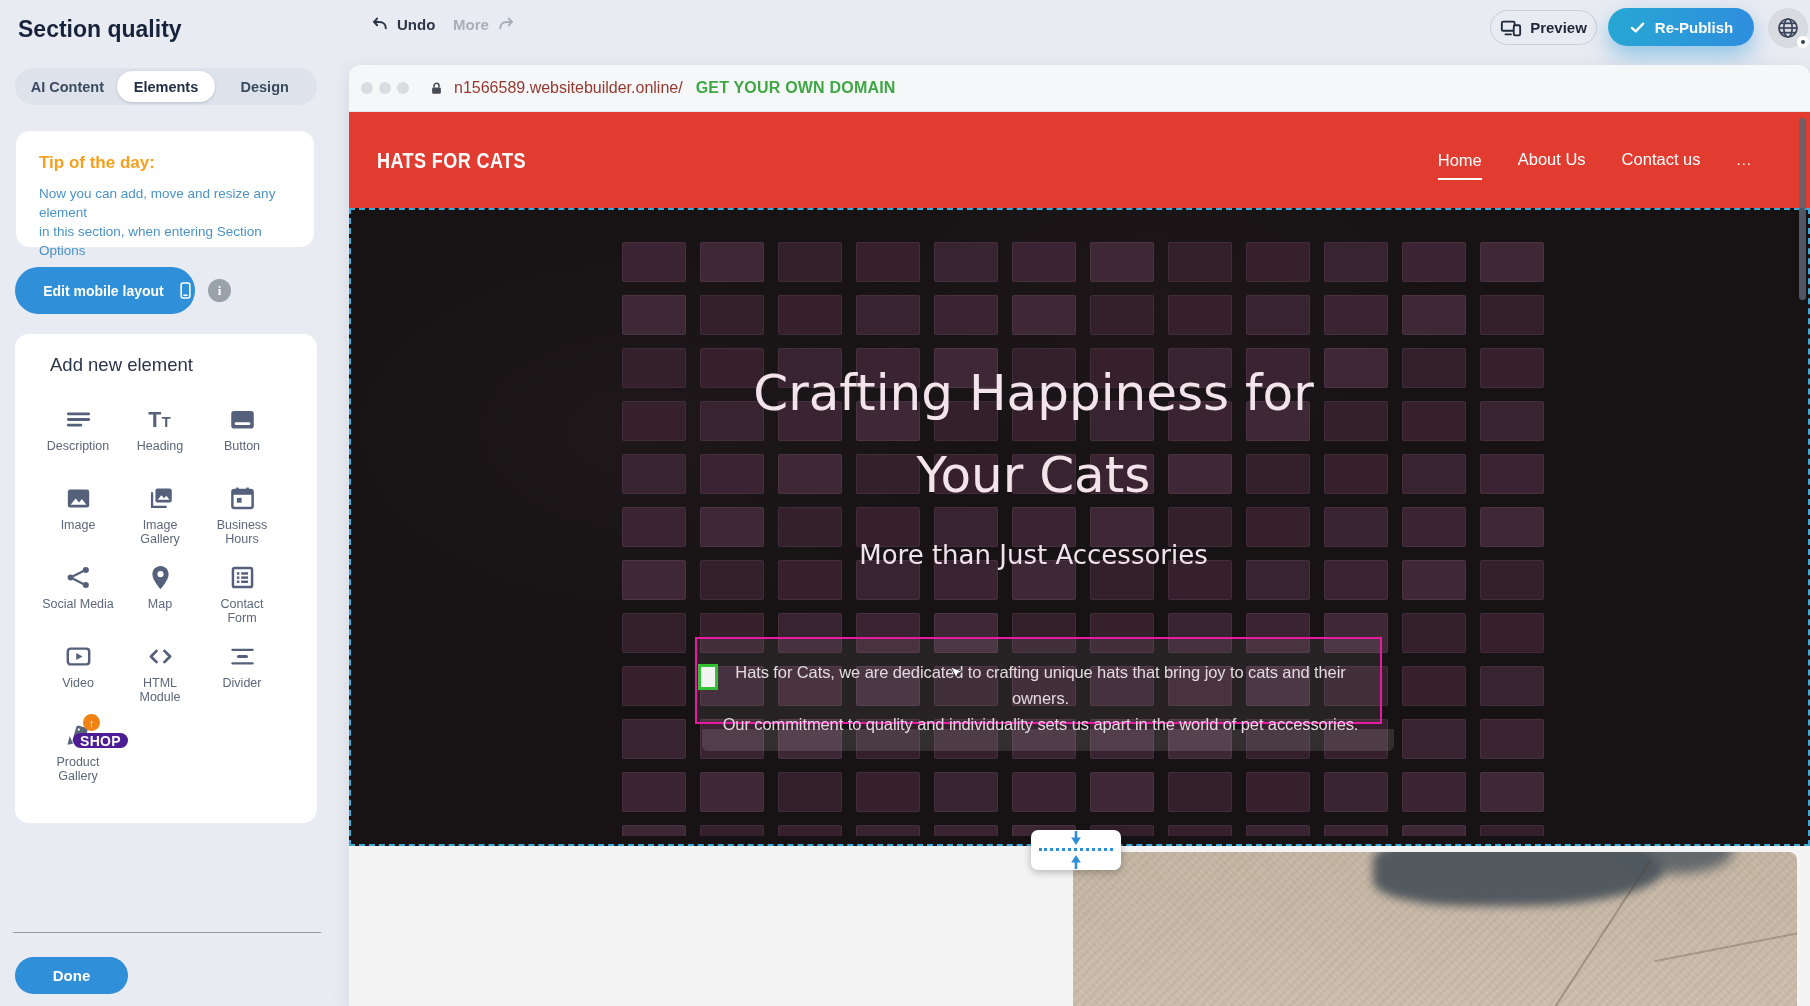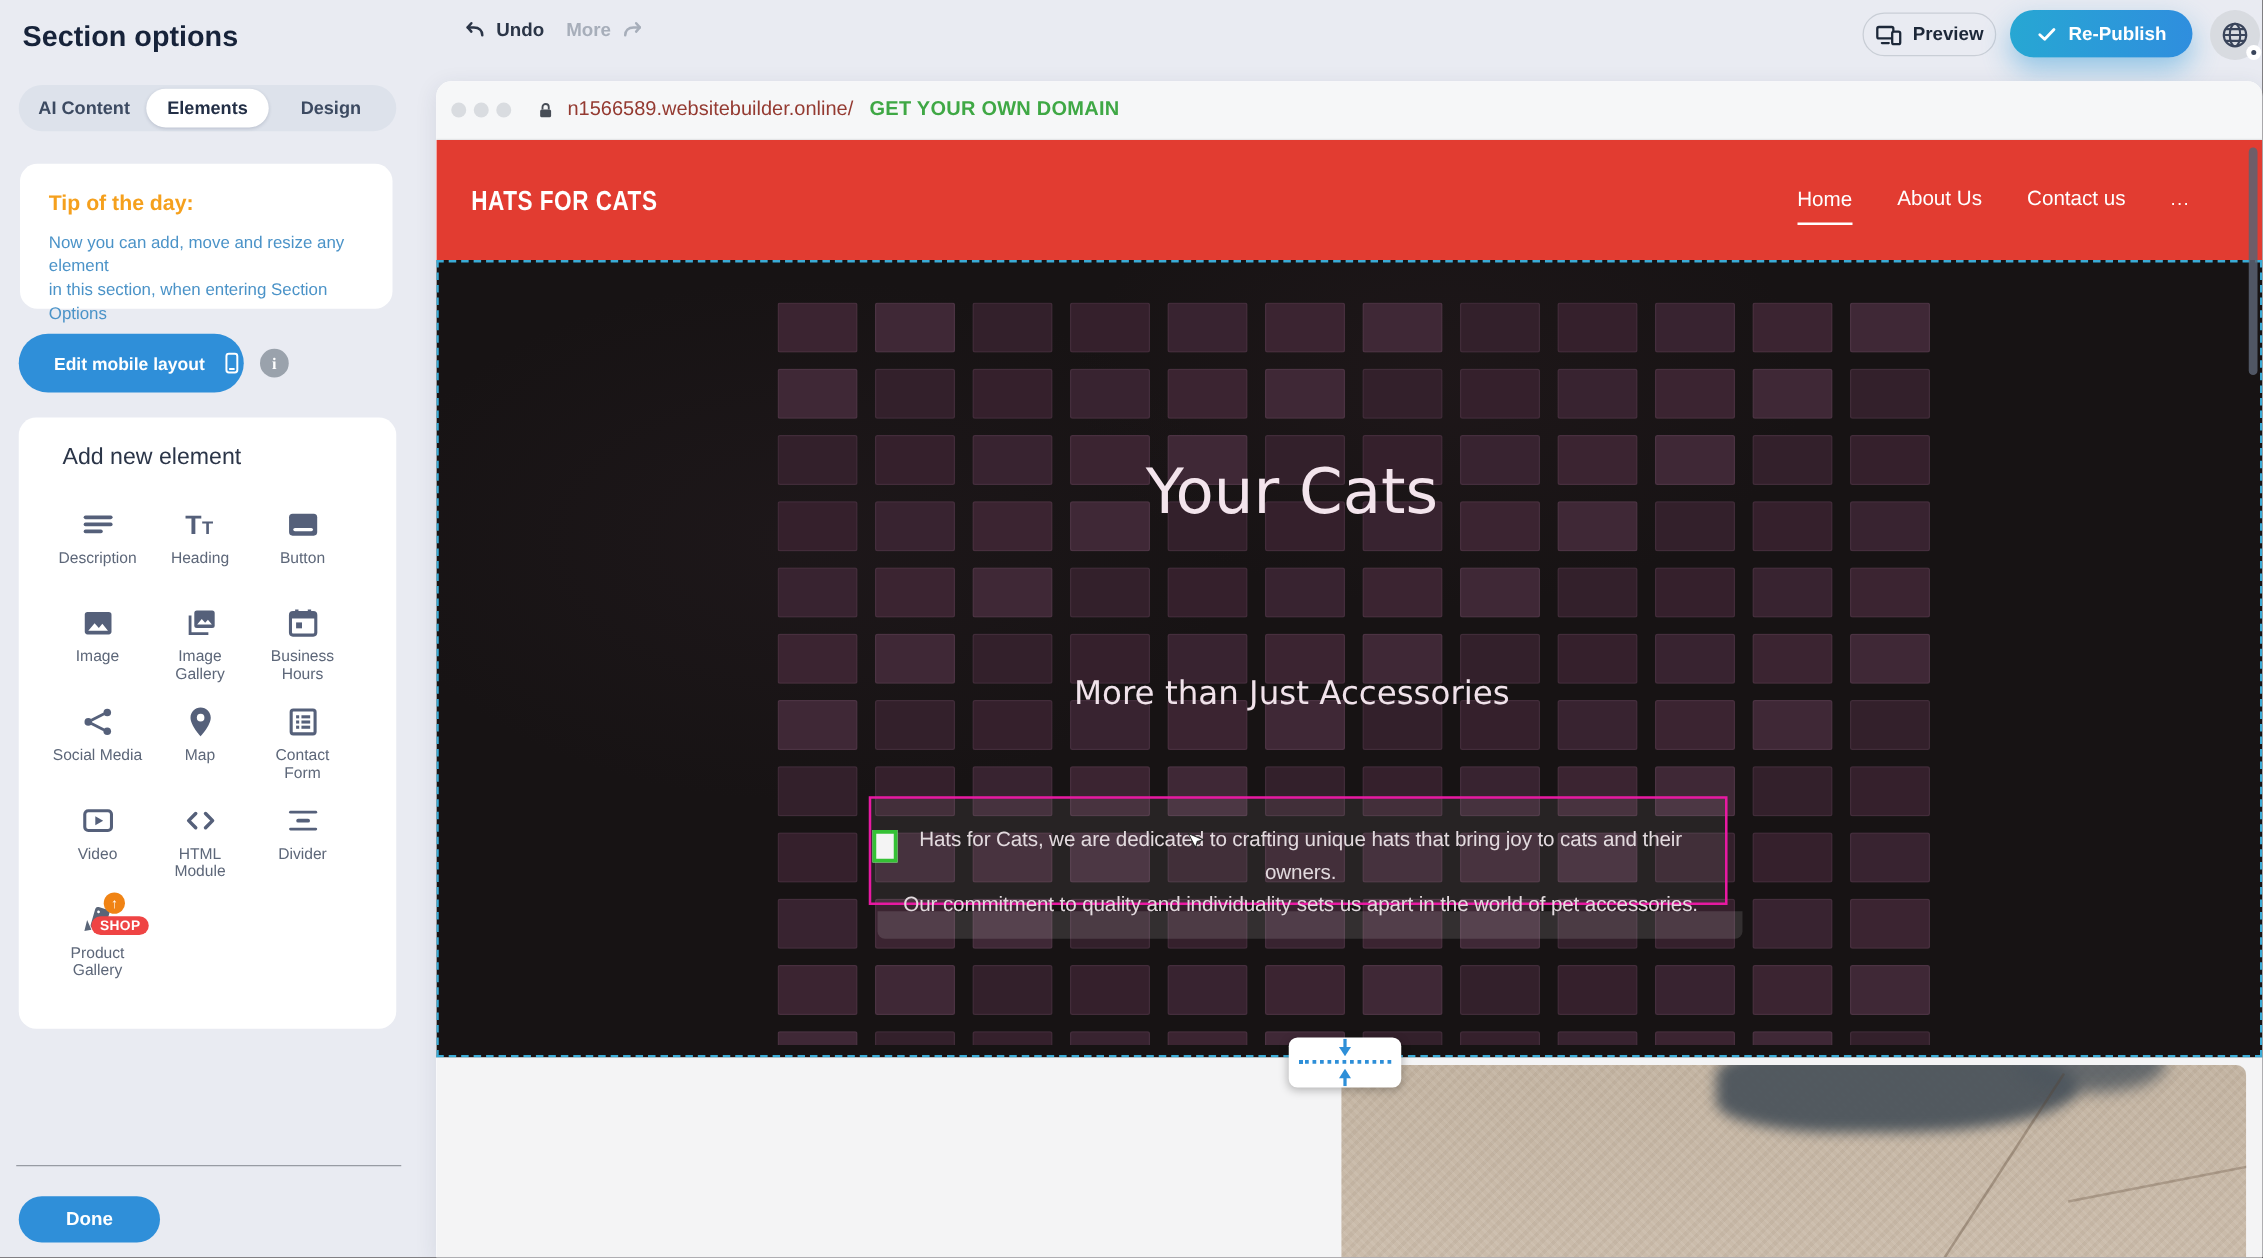--- a/index.html
+++ b/index.html
@@ -25,22 +25,22 @@
         color:#fff; font-size:13px; font-weight:bold; display:flex; align-items:center; justify-content:center; font-family:"Liberation Serif",serif; }
 
   .add-panel { left:15px; top:334px; width:302px; height:489px; background:#fff; border-radius:14px; }
   .add-title { left:50px; top:354px; font-size:18.5px; color:#2b3548; }
   .el-grid { left:37px; top:398px; width:246px; display:grid; grid-template-columns:repeat(3,82px); grid-auto-rows:79px; }
   .el-cell { display:flex; flex-direction:column; align-items:center; padding-top:8px; cursor:pointer; position:relative; }
   .el-cell svg { width:27px; height:27px; }
   .el-label { margin-top:6px; font-size:12.5px; line-height:14px; color:#5d6779; text-align:center; white-space:pre-line; }
   .pg-badge-up { position:absolute; top:0; left:46px; width:17px; height:17px; background:#f08314; border-radius:50%;
         display:flex; align-items:center; justify-content:center; color:#fff; font-size:11px; font-weight:bold; }
-  .pg-badge-shop { position:absolute; top:19px; left:36px; height:15px; padding:0 7px; background:#ef4444; border-radius:8px;
-        color:#fff; font-size:11px; font-weight:bold; display:flex; align-items:center; letter-spacing:.3px; }
+  .pg-badge-shop { position:absolute; top:19px; left:36px; height:15px; padding:0 7px; background:#4c1d95; border-radius:8px;
+        color:#fff; font-size:14px; font-weight:bold; display:flex; align-items:center; letter-spacing:.3px; }
 
   .panel-divider { left:13px; top:932px; width:308px; height:0; border-top:1.5px solid #979ba3; }
   .done-btn { left:15px; top:957px; width:113px; height:37px; background:#2f8fd9; border-radius:19px;
         display:flex; align-items:center; justify-content:center; color:#fff; font-size:15px; font-weight:bold; cursor:pointer; }
 
   
   .undo-group { left:370px; top:14px; display:flex; align-items:center; gap:7px; cursor:pointer; }
   .undo-group span { font-size:15px; font-weight:bold; color:#2b3547; }
   .redo-group { left:453px; top:14px; display:flex; align-items:center; gap:7px; cursor:default; }
   .redo-group span { font-size:15px; font-weight:bold; color:#a7aeba; }
@@ -124,21 +124,21 @@
   .resize-widget { position:absolute; left:682px; top:718px; width:90px; height:40px; background:#fff; border-radius:7px;
         box-shadow:0 2px 8px rgba(0,0,0,.28); z-index:20; cursor:ns-resize; }
   .rw-dots { position:absolute; left:8px; right:8px; top:18px; border-top:3px dotted #2e8fd8; }
   .rw-arrow { position:absolute; left:38px; width:14px; height:15px; }
   .rw-arrow.down { top:1px; } .rw-arrow.up { bottom:1px; }
   .scroll-thumb { position:absolute; left:1450px; top:6px; width:7px; height:182px; background:#5a6372; border-radius:4px; opacity:.85; z-index:25; }
 </style>
 </head>
 <body>
 
-<div class="abs panel-title">Section options</div>
+<div class="abs panel-title">Section quality</div>
 <div class="abs tabs" id="tabs">
     <div class="tab">AI Content</div>
     <div class="tab active">Elements</div>
     <div class="tab">Design</div>
   </div>
 
 <div class="abs tip-card">
   <div class="tip-title">Tip of the day:</div>
   <div class="tip-body">Now you can add, move and resize any element
 in this section, when entering Section Options</div>
@@ -489,20 +489,21 @@
           <div class="tile" style="background: rgb(59, 36, 49);"></div>
           <div class="tile" style="background: rgb(63, 40, 54);"></div>
           <div class="tile" style="background: rgb(51, 32, 43);"></div>
           <div class="tile" style="background: rgb(53, 32, 44);"></div>
           <div class="tile" style="background: rgb(56, 35, 48);"></div>
           <div class="tile" style="background: rgb(59, 36, 49);"></div>
           <div class="tile" style="background: rgb(63, 40, 54);"></div>
           <div class="tile" style="background: rgb(51, 32, 43);"></div>
         </div>
       <div class="hero-heading">
+        <div>Crafting Happiness for</div>
         <div>Your Cats</div>
       </div>
       <div class="hero-sub">More than Just Accessories</div>
 
       <div class="pink-box">
         <div class="hero-body">Hats for Cats, we are dedicated to crafting unique hats that bring joy to cats and their owners.
 Our commitment to quality and individuality sets us apart in the world of pet accessories.</div>
       </div>
       <div class="green-handle"></div>
       <div class="hover-strip"></div>

